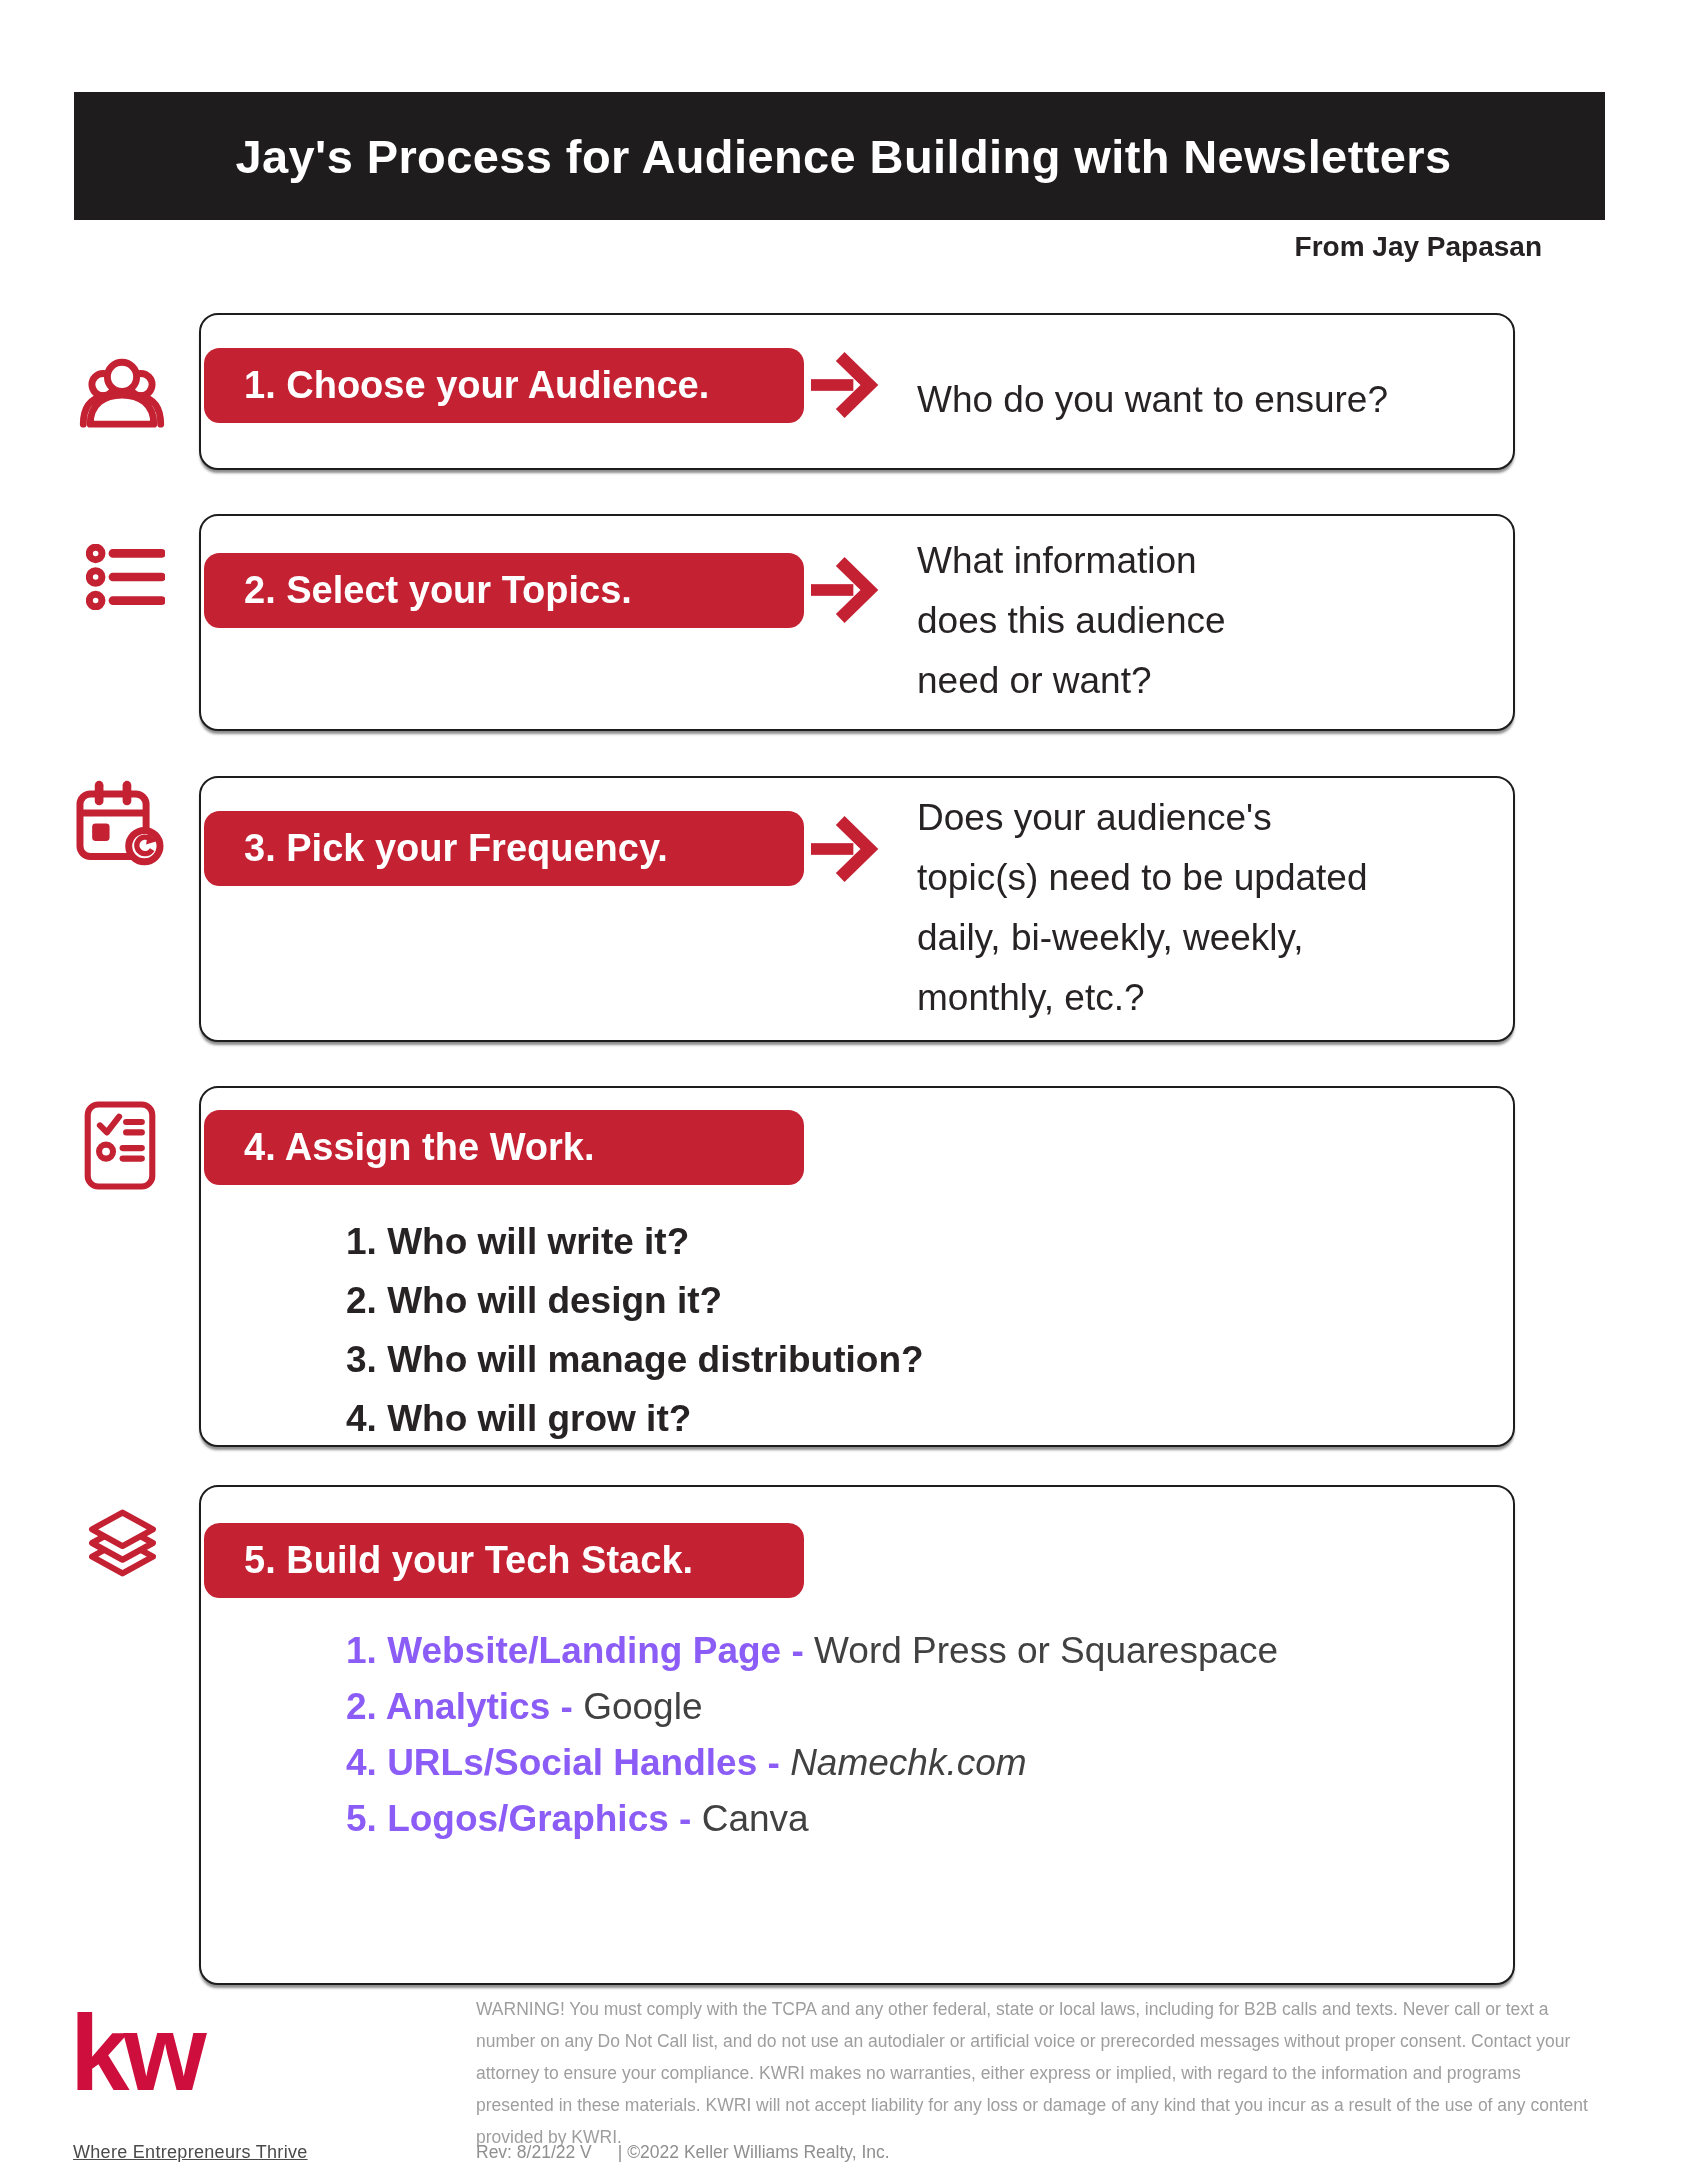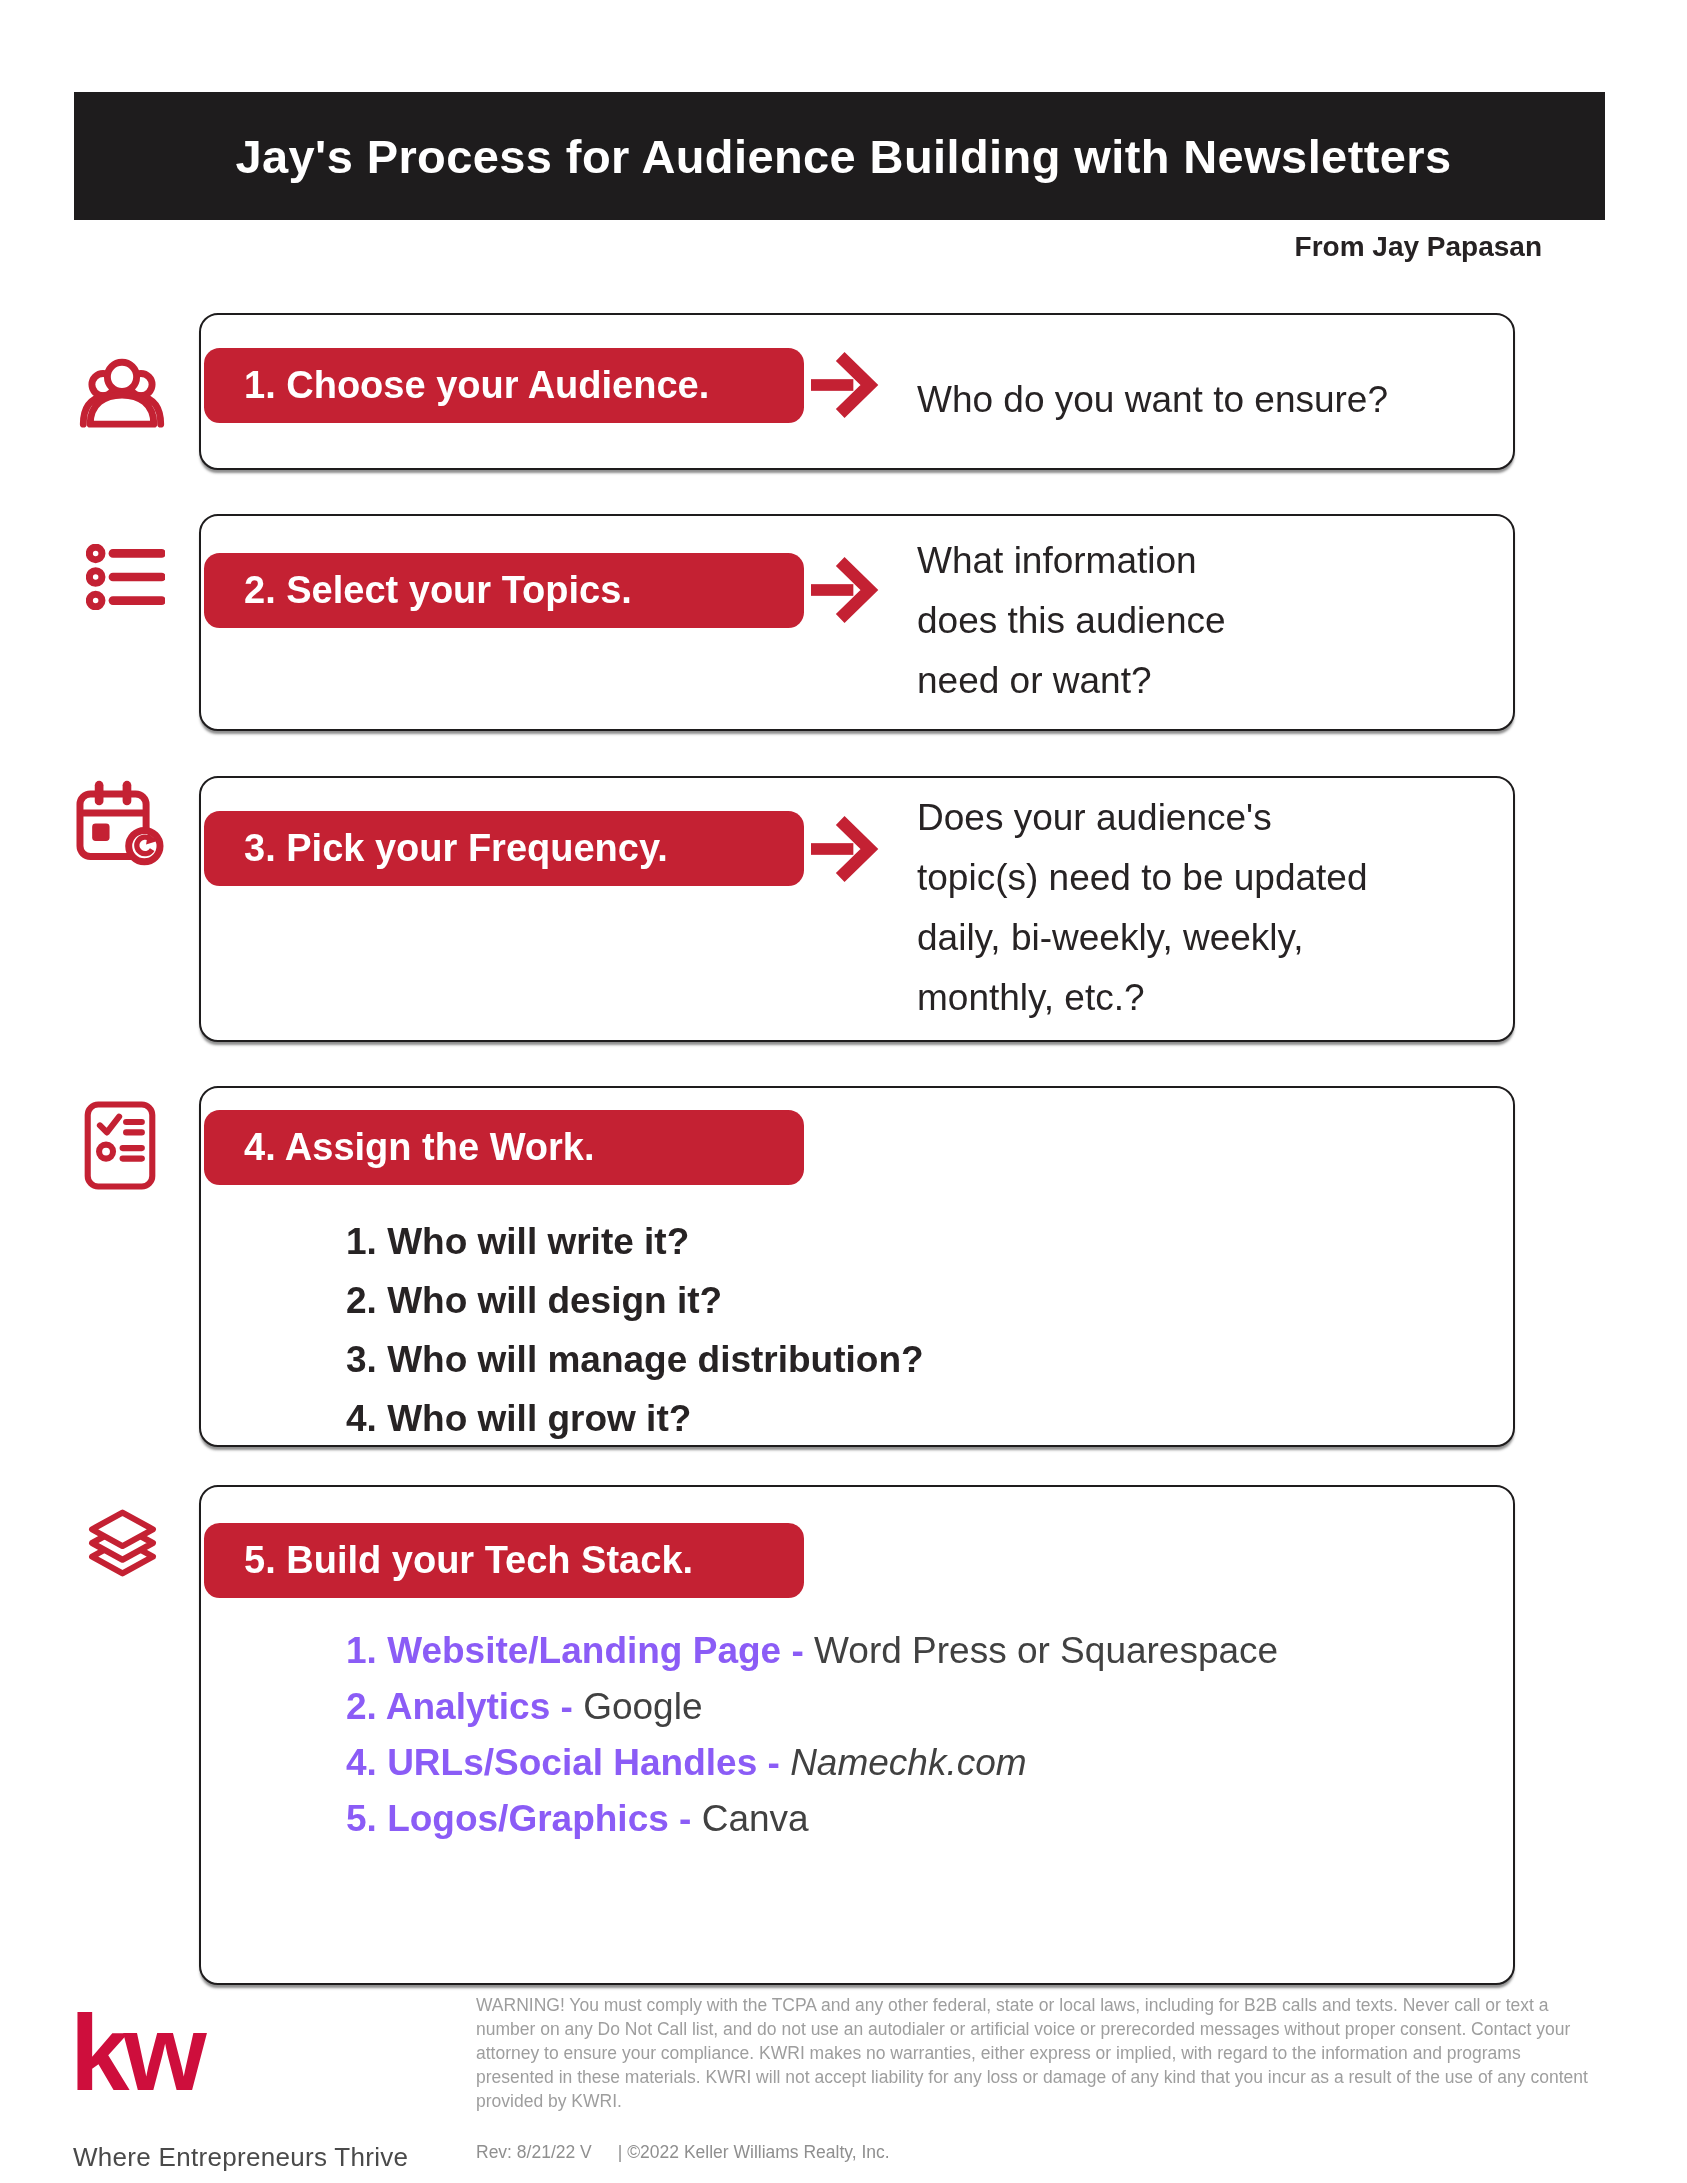--- a/index.html
+++ b/index.html
@@ -58,24 +58,24 @@
   }
   .tech-line .t-label{font-weight:bold;color:#8b5cf6;}
   .tech-line .t-value{font-weight:normal;color:#414141;white-space:pre-line;}
   .tech-line .t-value.italic{font-style:italic;}
   
   .kw-logo{
     position:absolute;left:70px;top:2000px;font-size:107px;font-weight:bold;
     letter-spacing:-6.1px;color:#CE0E3C;line-height:1;
   }
   .tagline{
-    position:absolute;left:73px;top:2142px;font-size:26px;color:#4A4A4A;letter-spacing:0.3px;
+    position:absolute;left:73px;top:2142px;font-size:18px;color:#4A4A4A;letter-spacing:0.3px;text-decoration:underline;
   }
   .warning{
-    position:absolute;left:476px;top:1993px;width:1118px;font-size:17.5px;line-height:24px;color:#9E9E9E;
+    position:absolute;left:476px;top:1993px;width:1118px;font-size:17.5px;line-height:32px;color:#9E9E9E;
   }
   .rev-line{
     position:absolute;left:476px;top:2142px;font-size:17.5px;color:#8F8F8F;
   }
   .rev-line .sep{display:inline-block;margin-left:26px;}
 </style>
 </head>
 <body>
 
 <div id="page">

